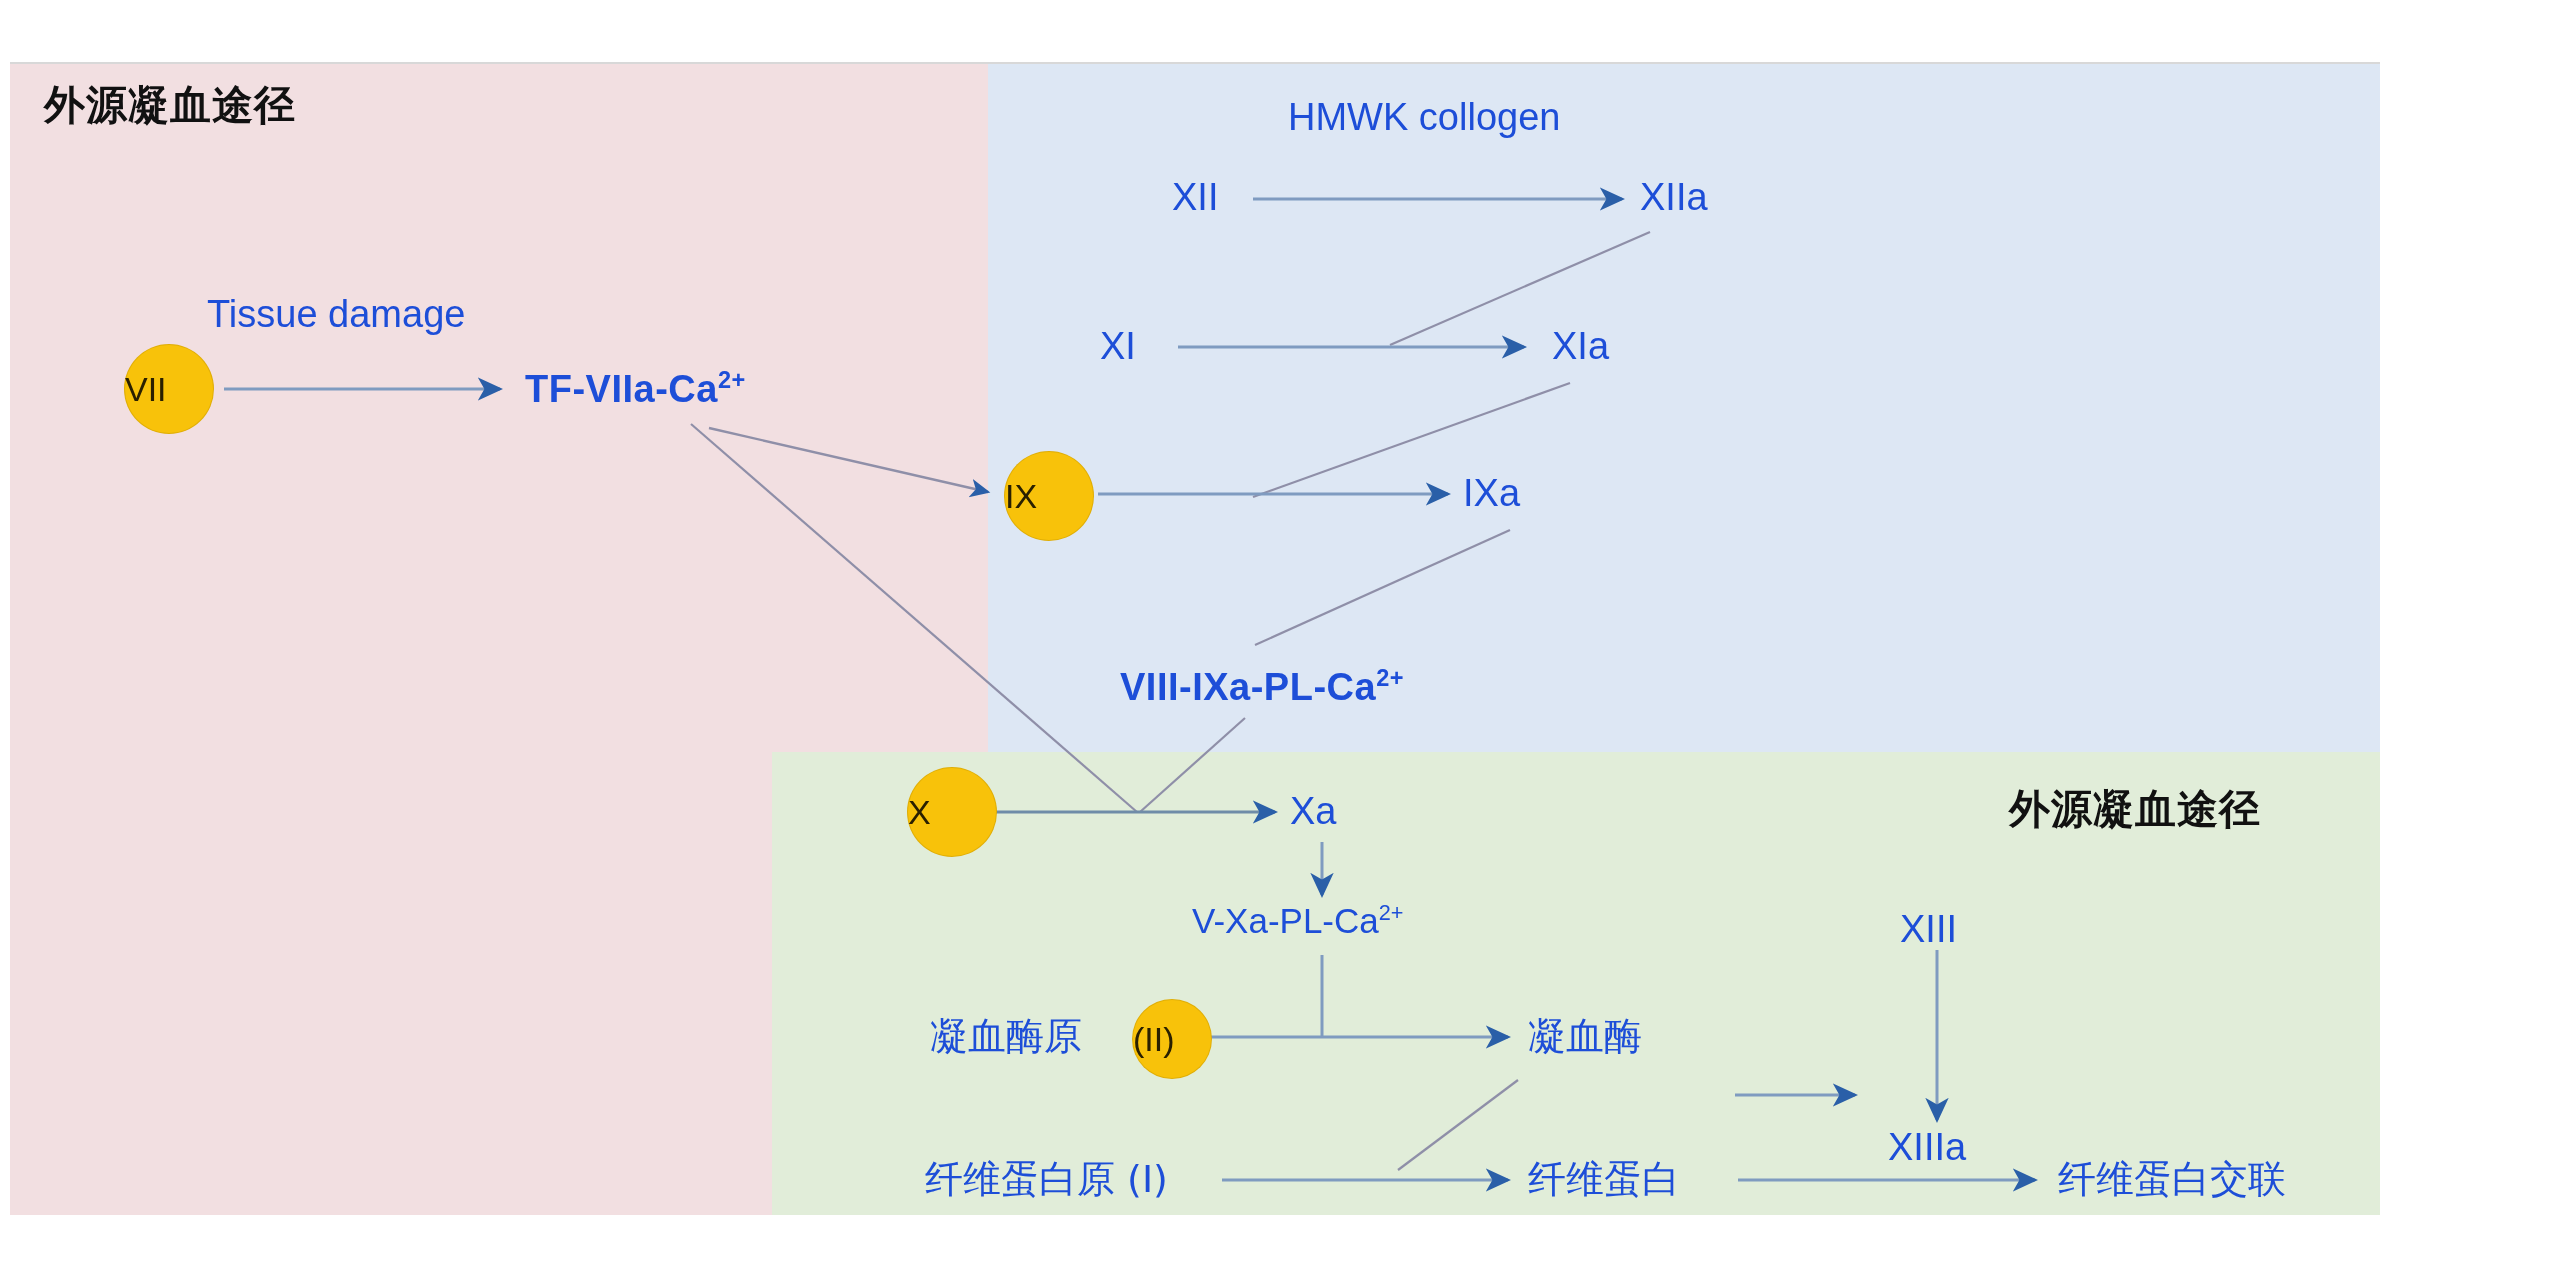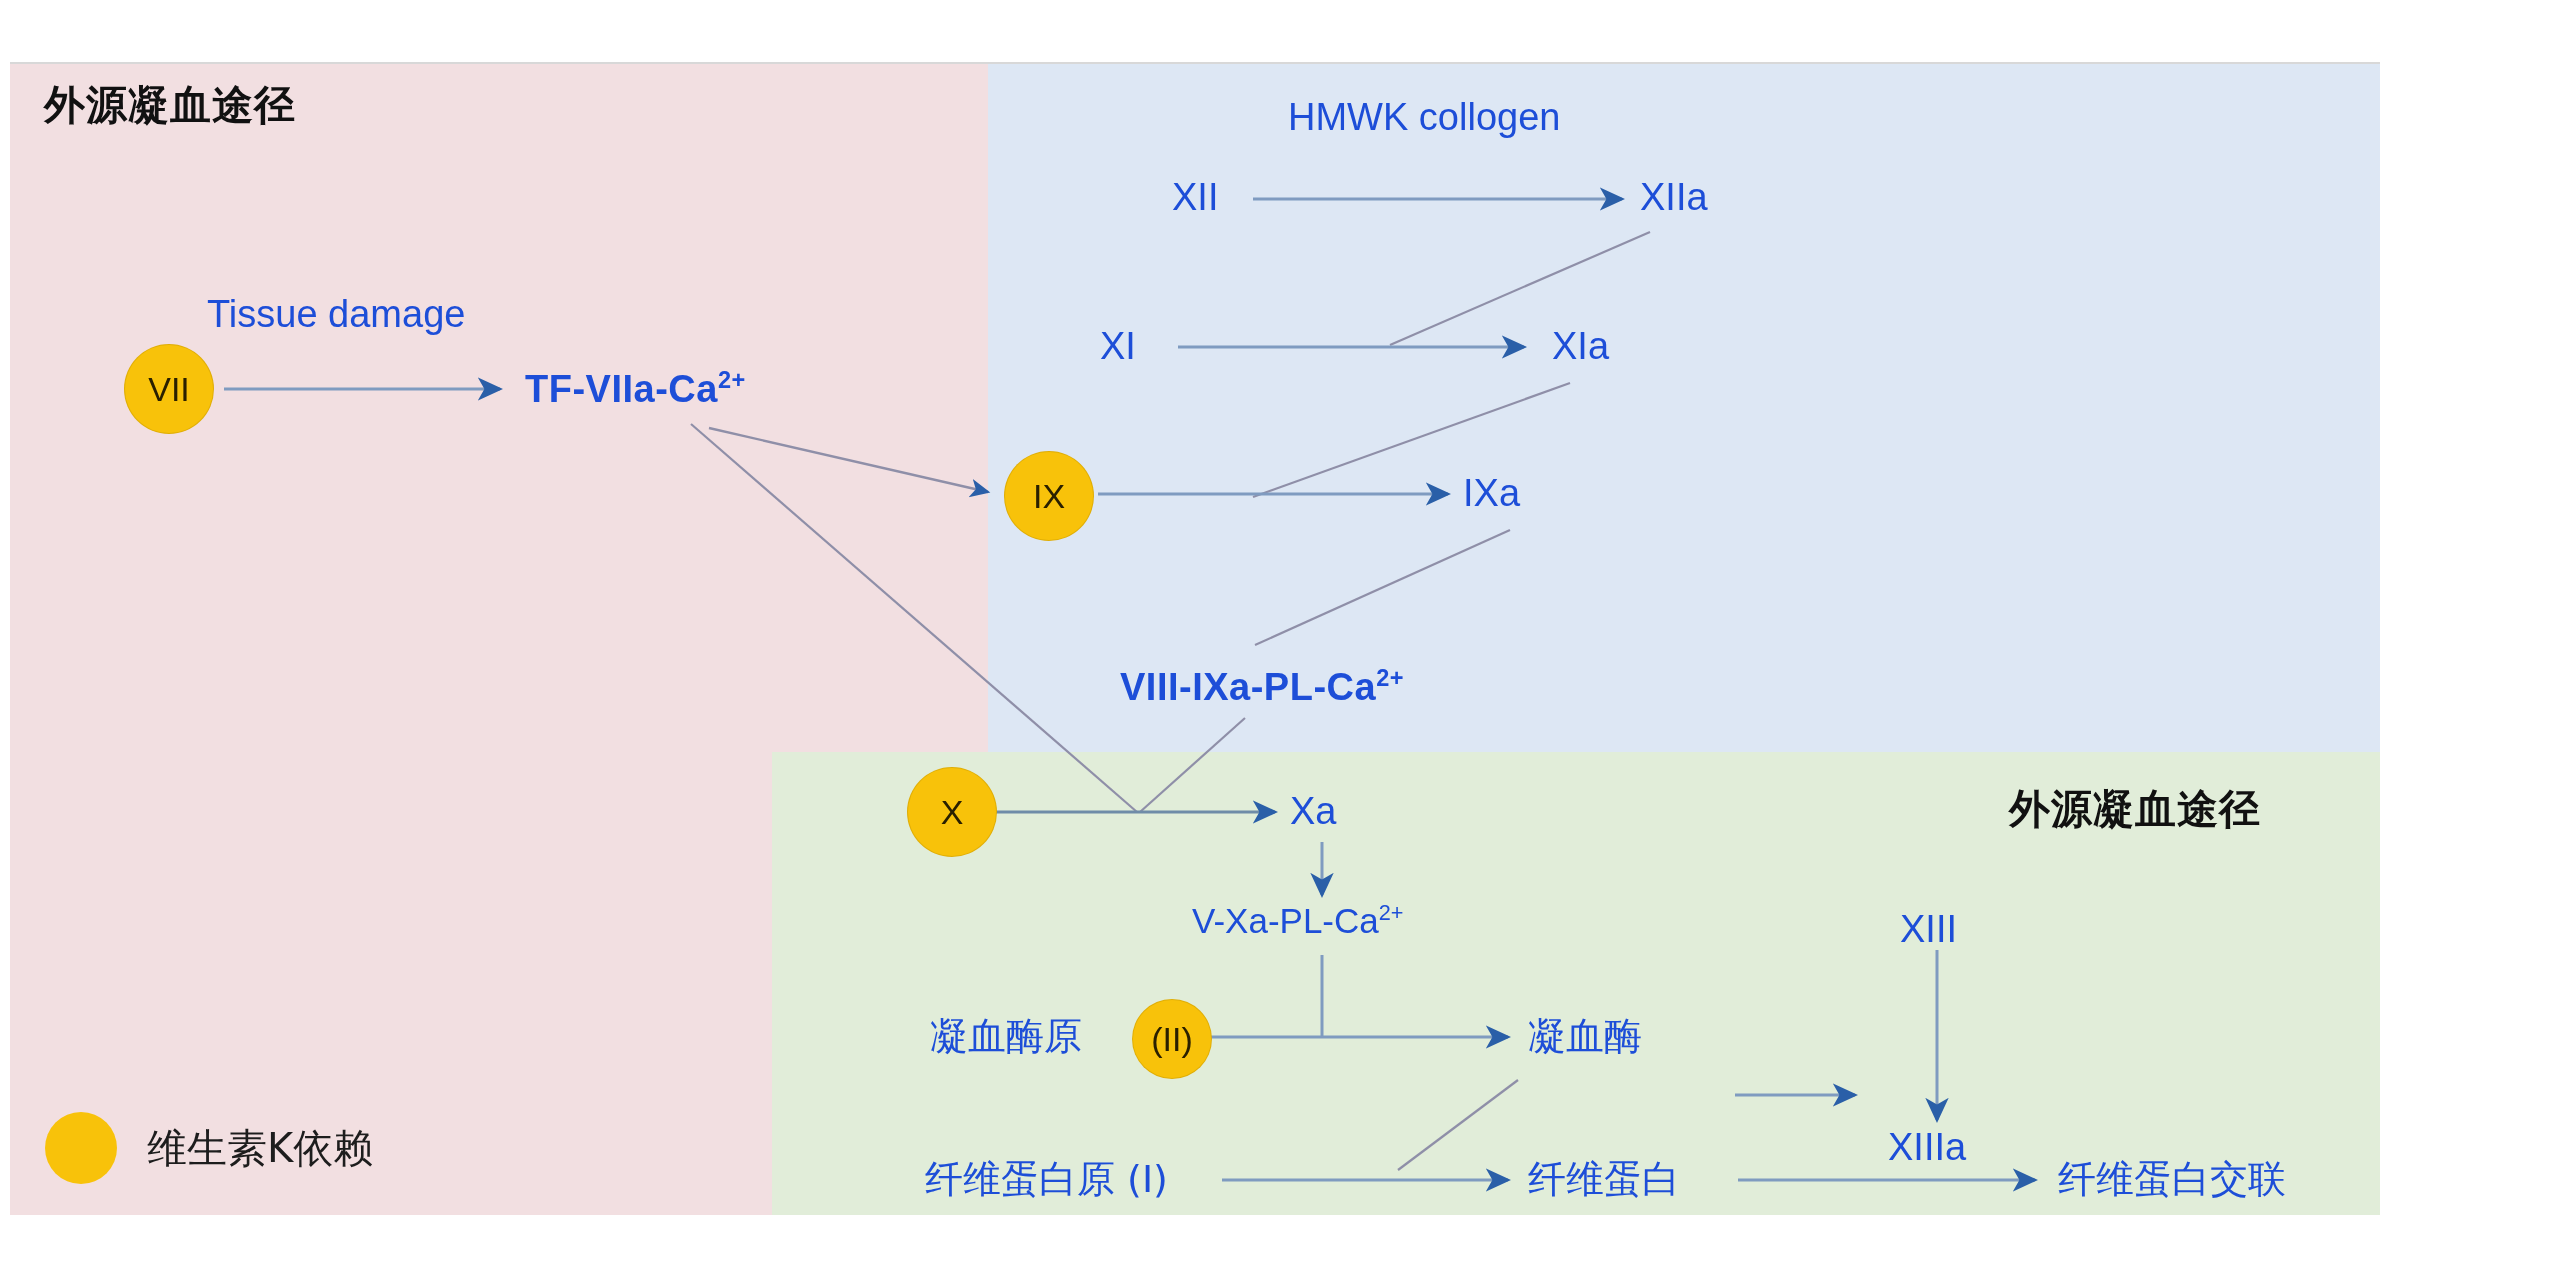--- a/index.html
+++ b/index.html
@@ -87,21 +87,20 @@
   sup { font-size: 0.62em; vertical-align: super; line-height: 0; }
 
   
   .vk-circle {
     position: absolute;
     border-radius: 50%;
     background: #f8c20a;
     box-shadow: 0 0 0 1px #e0ae06;
     display: flex;
     align-items: center;
-    justify-content: center;
     color: #2a2000;
     font-size: 34px;
     font-weight: 400;
   }
 
   
   #legend {
     position: absolute;
     left: 45px;
     top: 1112px;
@@ -224,18 +223,14 @@
 
   <div class="node lbl-cn" style="left:1528px; top:1017px;">凝血酶</div>
 
   <div class="node lbl-plain" style="left:1900px; top:910px;">XIII</div>
   <div class="node lbl-plain" style="left:1888px; top:1128px;">XIIIa</div>
 
   <div class="node lbl-cn" style="left:925px; top:1160px;">纤维蛋白原 (I)</div>
   <div class="node lbl-cn" style="left:1528px; top:1160px;">纤维蛋白</div>
   <div class="node lbl-cn" style="left:2058px; top:1160px;">纤维蛋白交联</div>
 
-  <div id="legend">
-    <div id="legend-swatch"></div>
-    <div id="legend-text">维生素K依赖</div>
-  </div>
 
 </div>
 
 </body></html>

